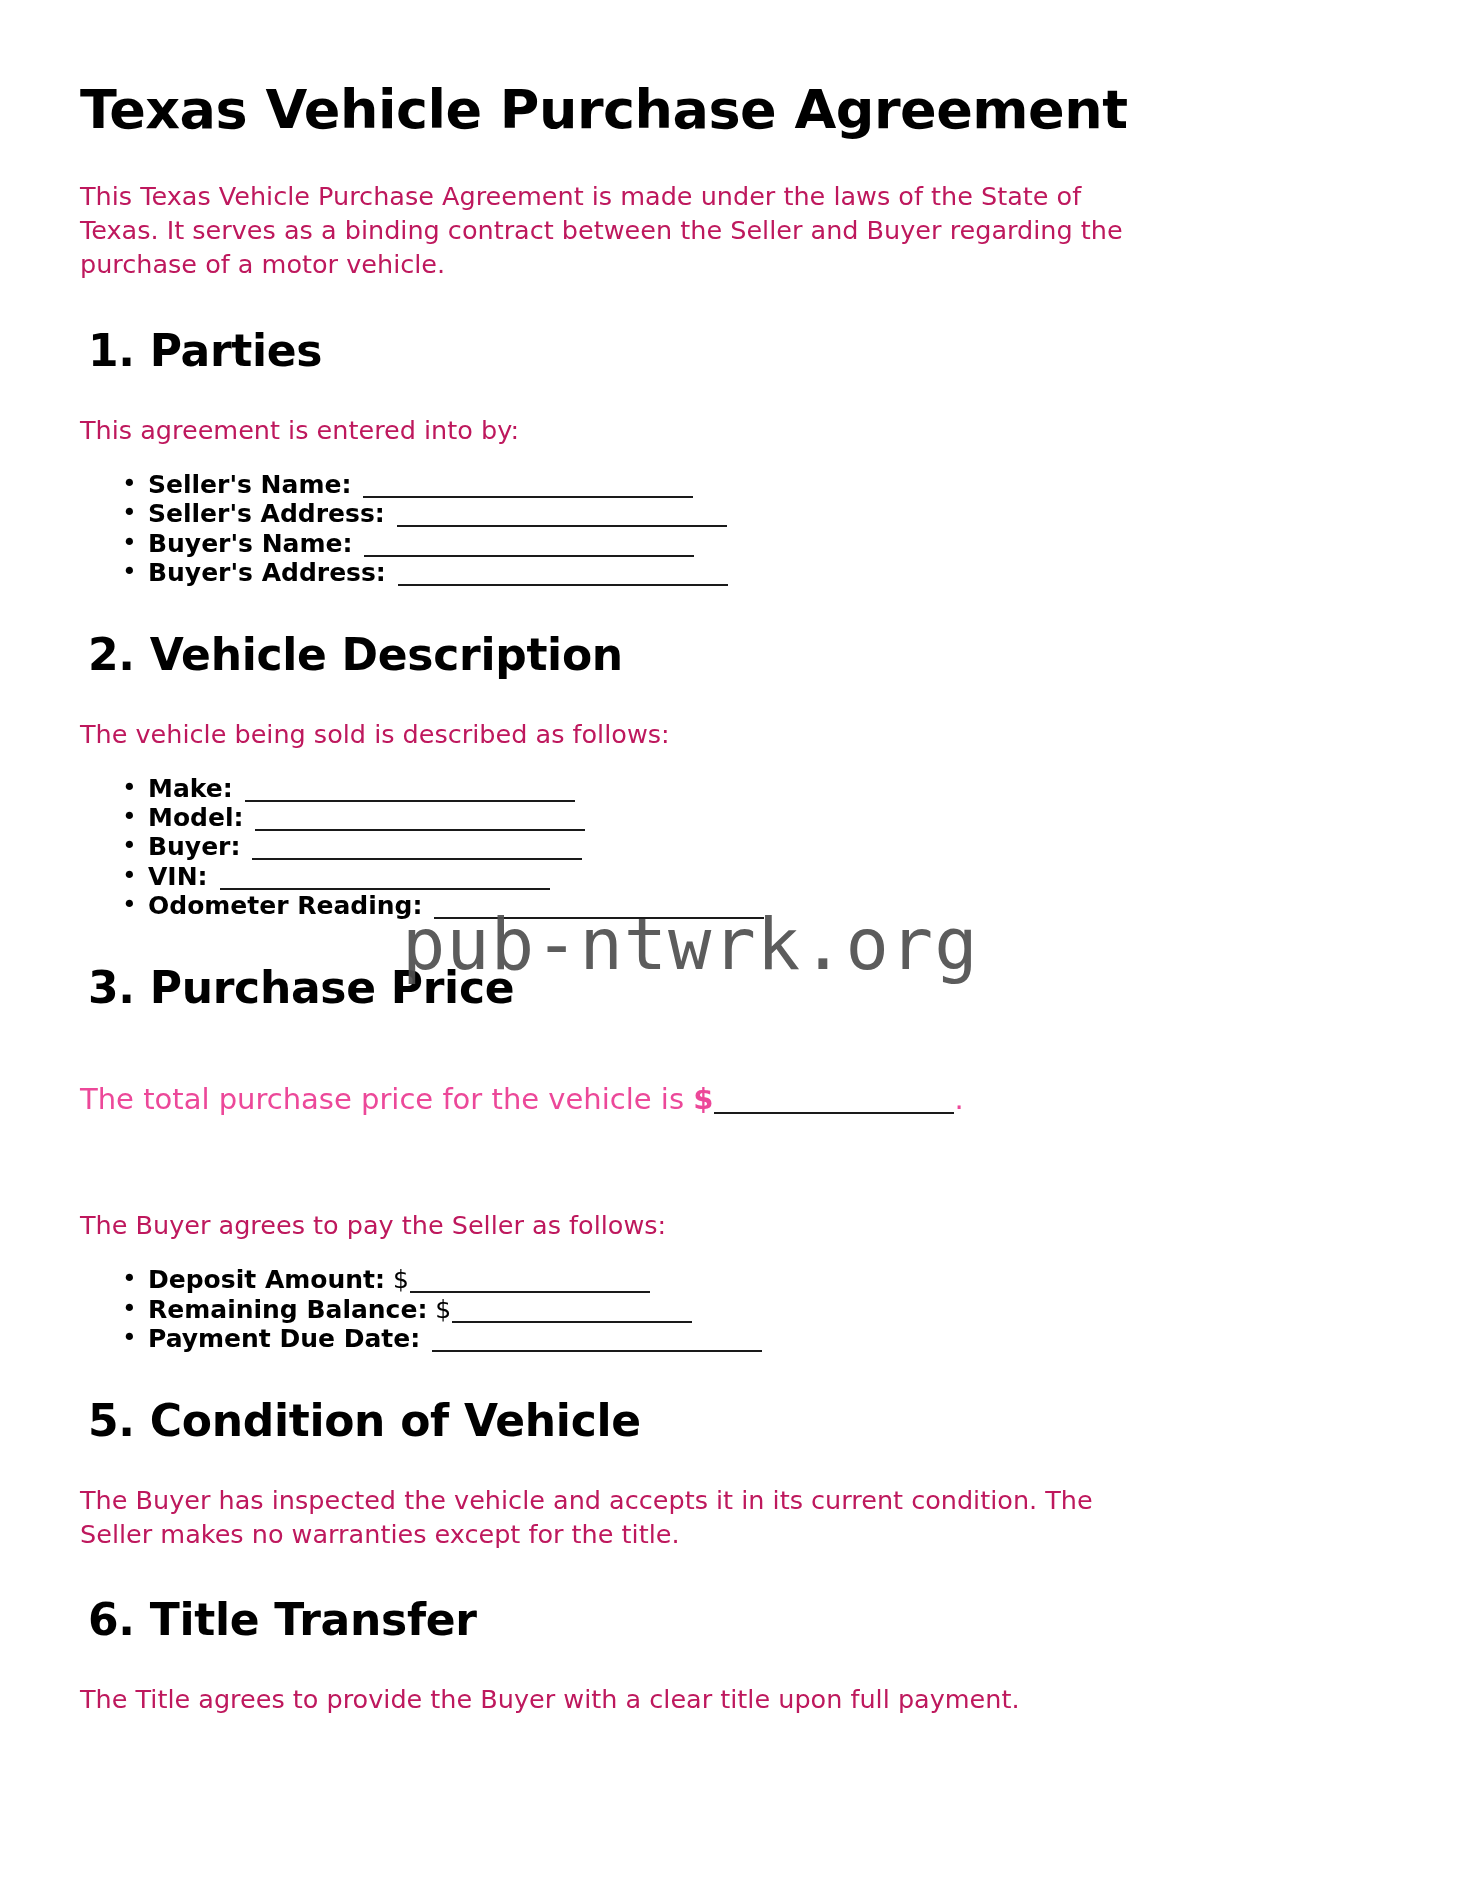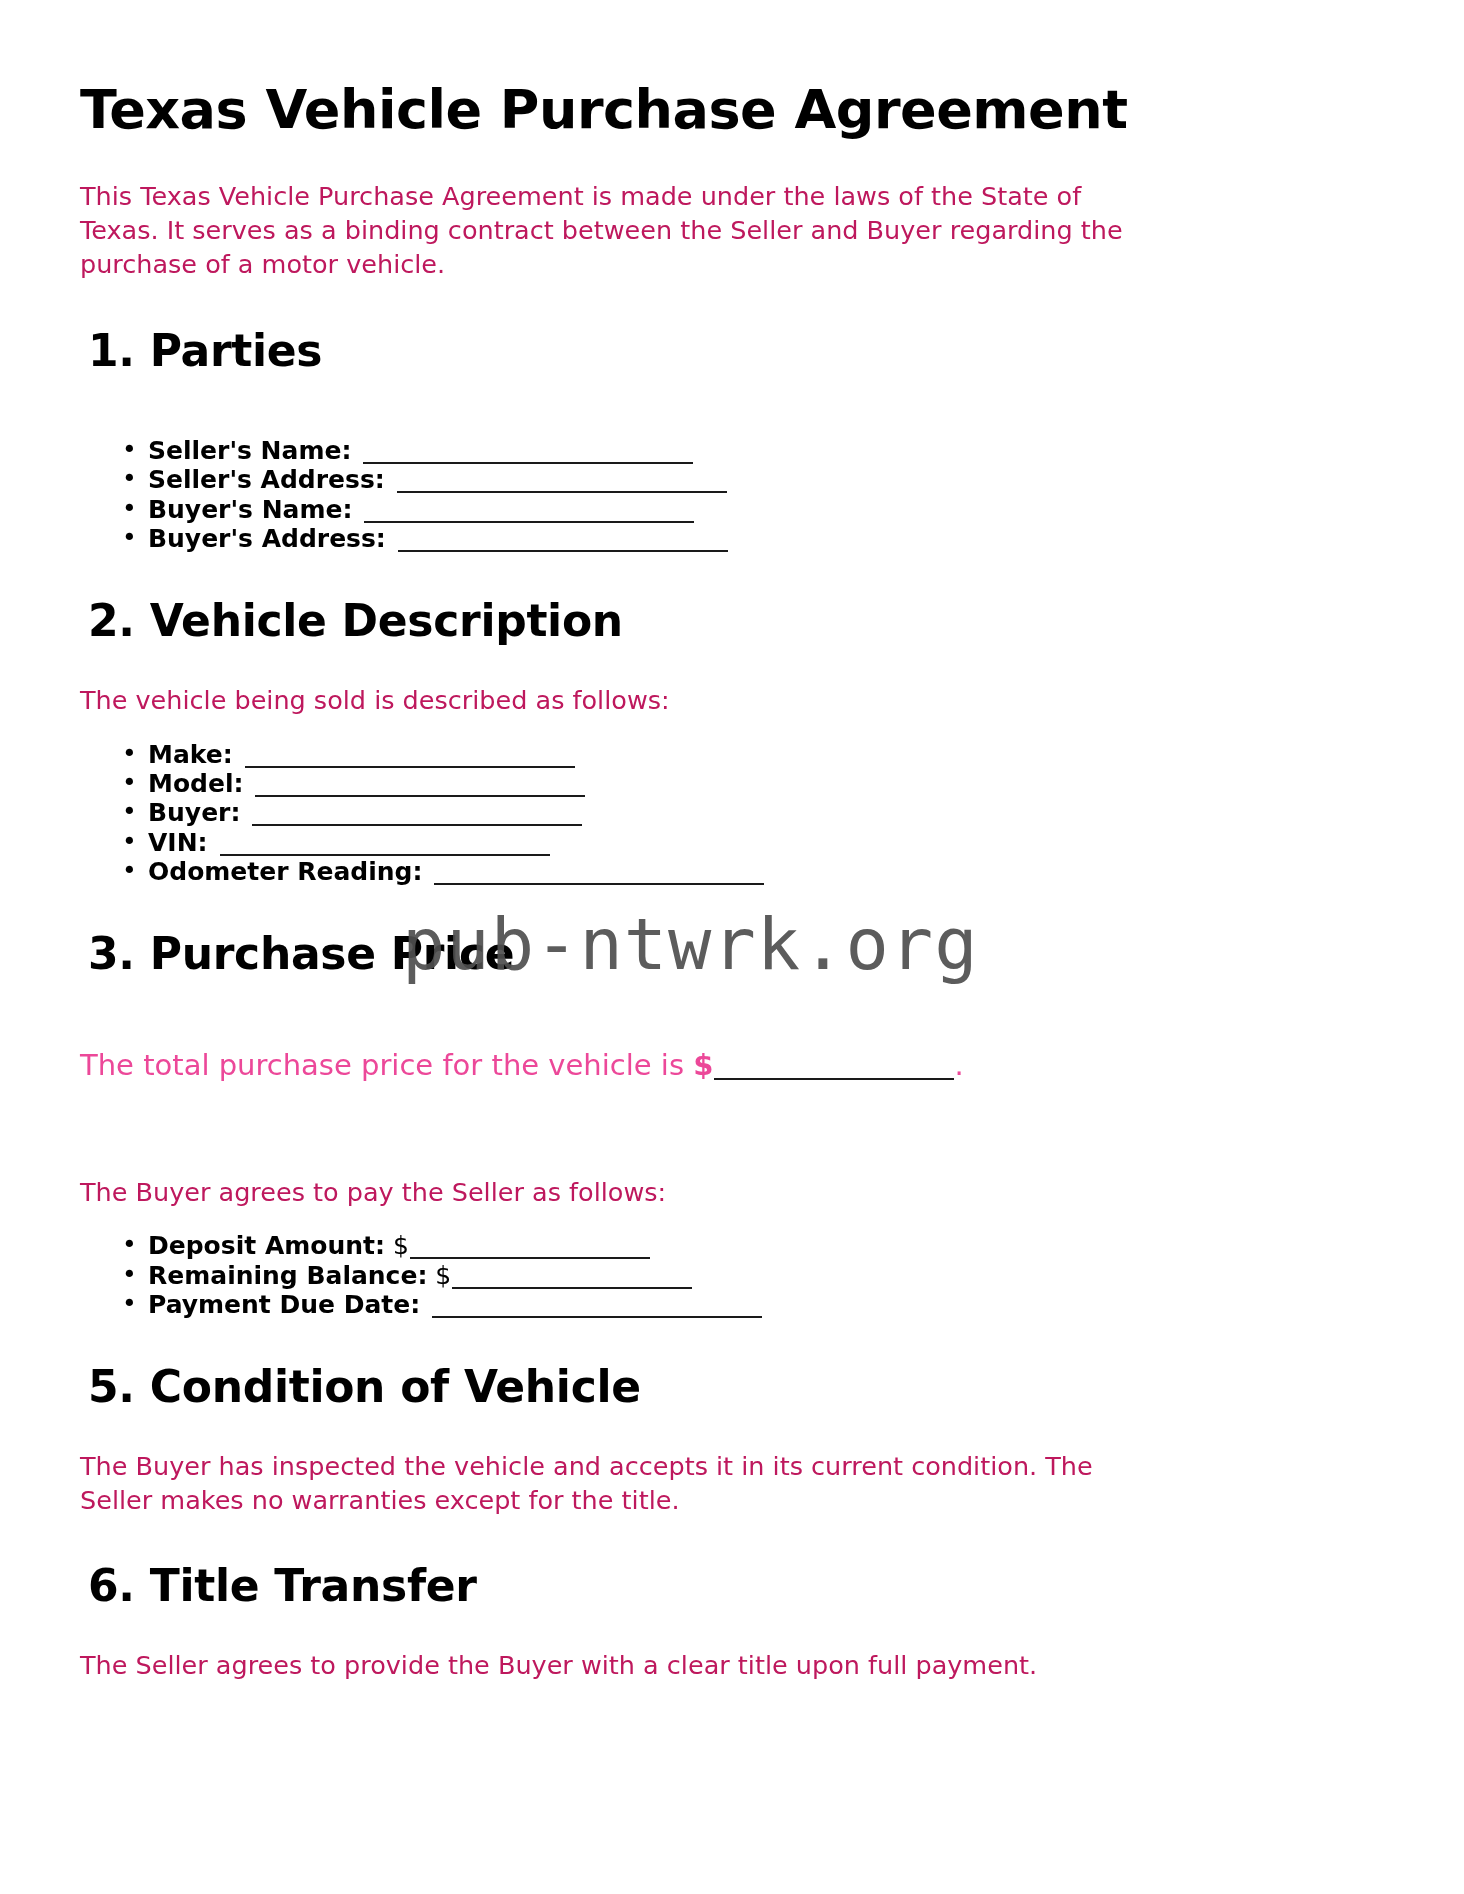--- a/index.html
+++ b/index.html
@@ -114,20 +114,21 @@
 <div class="page">
 
   <h1 class="doc-title">Texas Vehicle Purchase Agreement</h1>
 
   <p class="para">This Texas Vehicle Purchase Agreement is made under the laws of the State of Texas. It serves as a binding contract between the Seller and Buyer regarding the purchase of a motor vehicle.</p>
 
   <div class="spacer-after-para"></div>
 
   <h2 class="sec-h">1. Parties</h2>
   <div class="spacer-after-h"></div>
+  <p class="para">This agreement is entered into by:</p>
   <div class="spacer-list-top"></div>
   <ul class="fields">
     <li>
       <span class="bullet">•</span>
       <span class="lbl">Seller's Name:</span>
       <span class="rule" style="width:330px"></span>
     </li>
     <li>
       <span class="bullet">•</span>
       <span class="lbl">Seller's Address:</span>
@@ -211,17 +212,17 @@
   <div class="spacer-before-h"></div>
 
   <h2 class="sec-h">5. Condition of Vehicle</h2>
   <div class="spacer-after-h"></div>
   <p class="para">The Buyer has inspected the vehicle and accepts it in its current condition. The Seller makes no warranties except for the title.</p>
 
   <div class="spacer-before-h"></div>
 
   <h2 class="sec-h">6. Title Transfer</h2>
   <div class="spacer-after-h"></div>
-  <p class="para">The Seller agrees to provide the Buyer with a clear title upon full payment.</p>
+  <p class="para">The Title agrees to provide the Buyer with a clear title upon full payment.</p>
 
   <div class="watermark" style="color: rgb(79, 79, 79);">pub-ntwrk.org</div>
 
 </div>
 
 </body></html>

